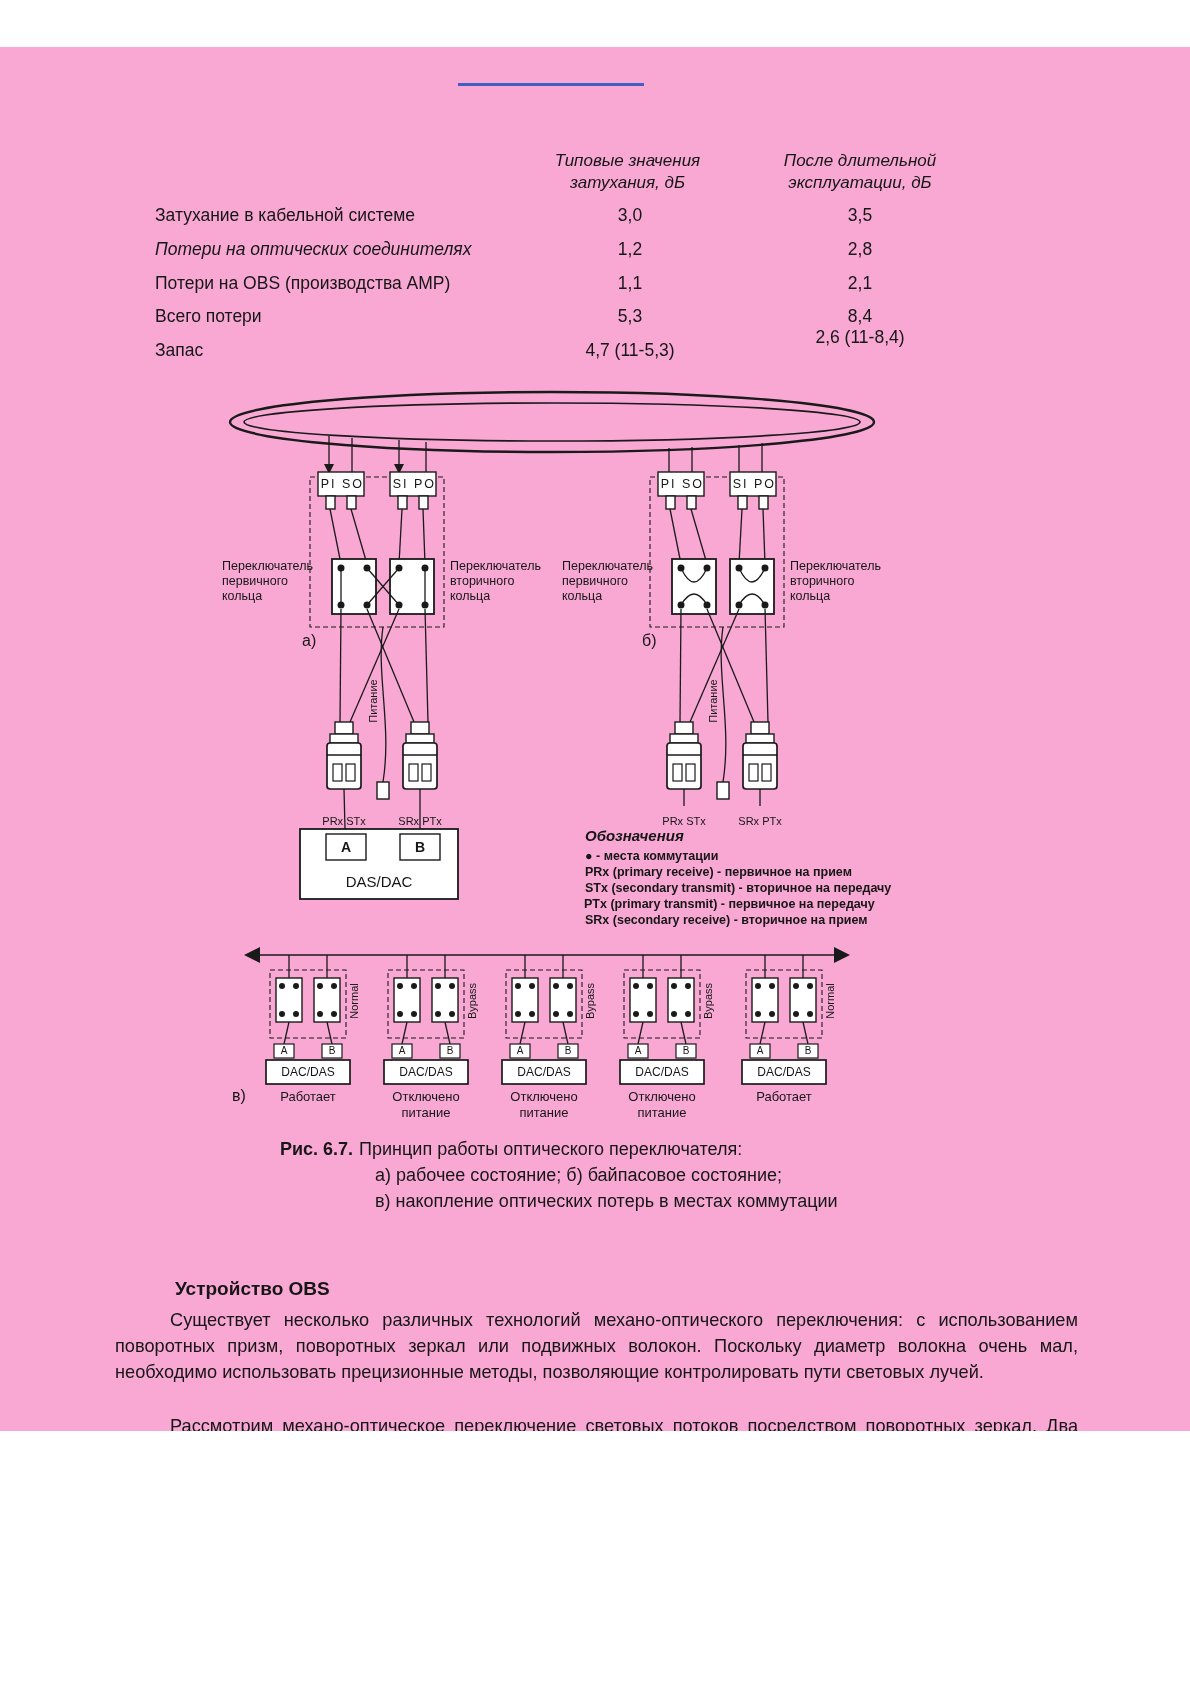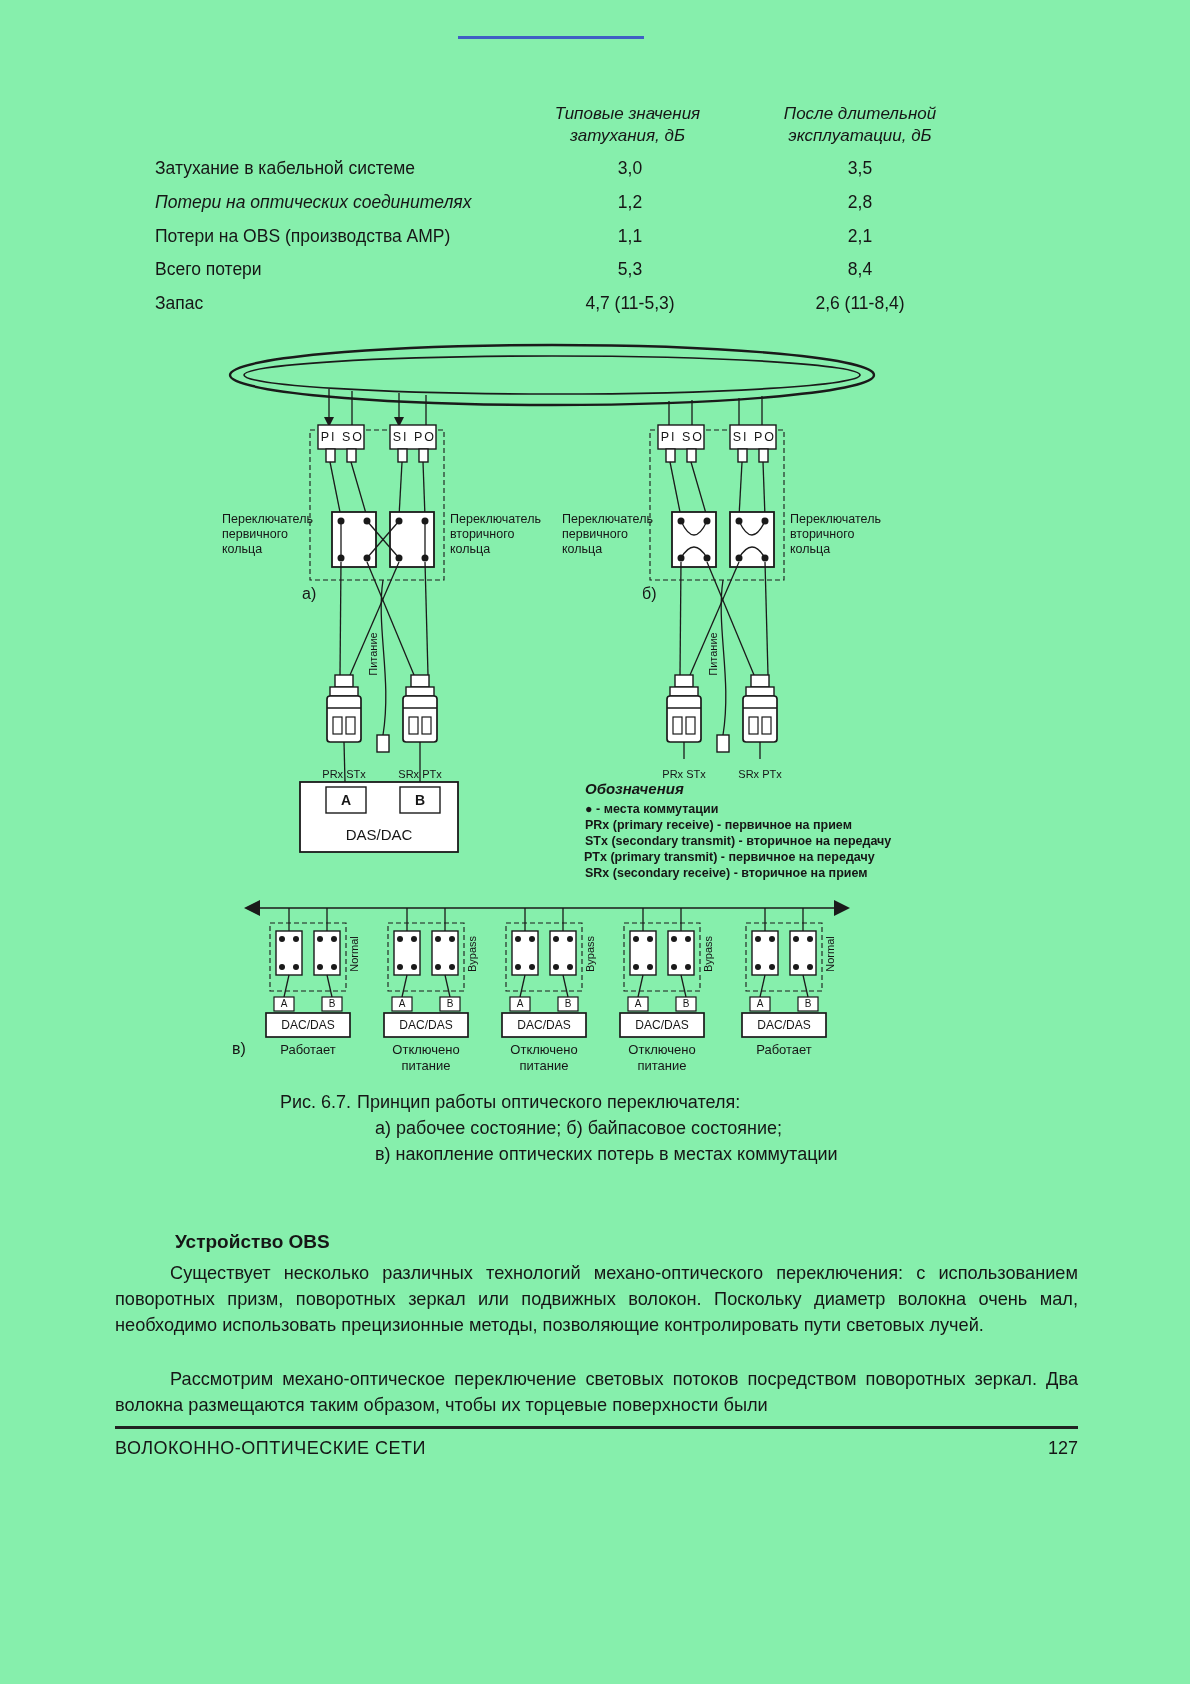--- a/index.html
+++ b/index.html
@@ -1,20 +1,21 @@
 <!DOCTYPE html>
 <html><head>
 <meta charset="utf-8">
 <style>
   * { margin:0; padding:0; box-sizing:border-box; }
   html,body { background:#ffffff; }
   .page {
-    position:relative; width:1190px; height:1684px;
-    background:#86efac; color:#161616; overflow:hidden;
+    position:relative; width:1190px; height:1384px;
+    background:#f9a8d4; color:#161616; overflow:hidden;
     font-family:"Liberation Sans", sans-serif;
+    margin-top:47px;
   }
   .abs { position:absolute; }
   .it { font-style:italic; }
 
   .toprule { background:#3f5fc4; height:3px; width:186px; }
 
   .th { font-size:17px; font-style:italic; line-height:22px; text-align:center; white-space:pre-line; }
   .trow-label { font-size:17.5px; width:400px; }
   .tval { font-size:17.5px; width:170px; text-align:center; }
 
@@ -26,21 +27,21 @@
   .ports { width:58px; text-align:center; font-size:11px; font-weight:normal; }
   .dport { font-size:14px; font-weight:bold; width:40px; height:26px; line-height:26px; text-align:center; }
   .dname { font-size:15px; width:158px; text-align:center; }
   .legend-title { font-size:15px; font-style:italic; font-weight:bold; }
   .legend-item { font-size:12.5px; font-weight:bold; }
   .uport { font-size:10px; width:20px; height:14px; line-height:14px; text-align:center; }
   .udev { font-size:12px; width:84px; height:24px; line-height:24px; text-align:center; }
   .status { font-size:13px; width:110px; text-align:center; white-space:pre-line; line-height:16px; }
 
   .cap { font-size:18px; }
-  .figlab { font-weight:normal; margin-right:6px; }
+  .figlab { font-weight:bold; margin-right:6px; }
   .h { font-size:19px; font-weight:bold; }
   .para { width:963px; font-size:18.2px; line-height:26.2px; text-align:justify; text-indent:55px; }
 
   .footrule { height:2.5px; background:#222; width:963px; }
   .foot { font-size:18px; letter-spacing:0.5px; }
   .pagenum { font-size:18px; width:58px; text-align:right; }
 
   svg line { stroke:#1a1a1a; stroke-width:1.3; }
   svg polygon { fill:#1a1a1a; }
   svg .wire { stroke:#1a1a1a; stroke-width:1.3; fill:none; }
@@ -72,21 +73,21 @@
   <div class="abs trow-label" style="left:155px; top:226px;">Потери на OBS (производства AMP)</div>
   <div class="abs tval" style="left:545px; top:226px;">1,1</div>
   <div class="abs tval" style="left:775px; top:226px;">2,1</div>
 
   <div class="abs trow-label" style="left:155px; top:259px;">Всего потери</div>
   <div class="abs tval" style="left:545px; top:259px;">5,3</div>
   <div class="abs tval" style="left:775px; top:259px;">8,4</div>
 
   <div class="abs trow-label" style="left:155px; top:293px;">Запас</div>
   <div class="abs tval" style="left:545px; top:293px;">4,7 (11-5,3)</div>
-  <div class="abs tval" style="left:775px; top:293px;">2,6 (11-8,4)</div>
+  <div class="abs tval" style="left:775px; top:280px;">2,6 (11-8,4)</div>
 
   <svg class="abs" style="left:0; top:335px;" width="1190" height="750" viewBox="0 0 1190 750">
     <defs>
       <g id="mic-connector">
         <rect x="-9" y="0" width="18" height="12" fill="#fff" stroke="#1a1a1a" stroke-width="1.4"></rect>
         <rect x="-14" y="12" width="28" height="9" fill="#fff" stroke="#1a1a1a" stroke-width="1.4"></rect>
         <rect x="-17" y="21" width="34" height="46" rx="3" fill="#fff" stroke="#1a1a1a" stroke-width="1.7"></rect>
         <line x1="-17" y1="33" x2="17" y2="33" stroke="#1a1a1a" stroke-width="1.2"></line>
         <rect x="-11" y="42" width="9" height="17" fill="#fff" stroke="#1a1a1a" stroke-width="1.2"></rect>
         <rect x="2" y="42" width="9" height="17" fill="#fff" stroke="#1a1a1a" stroke-width="1.2"></rect>

